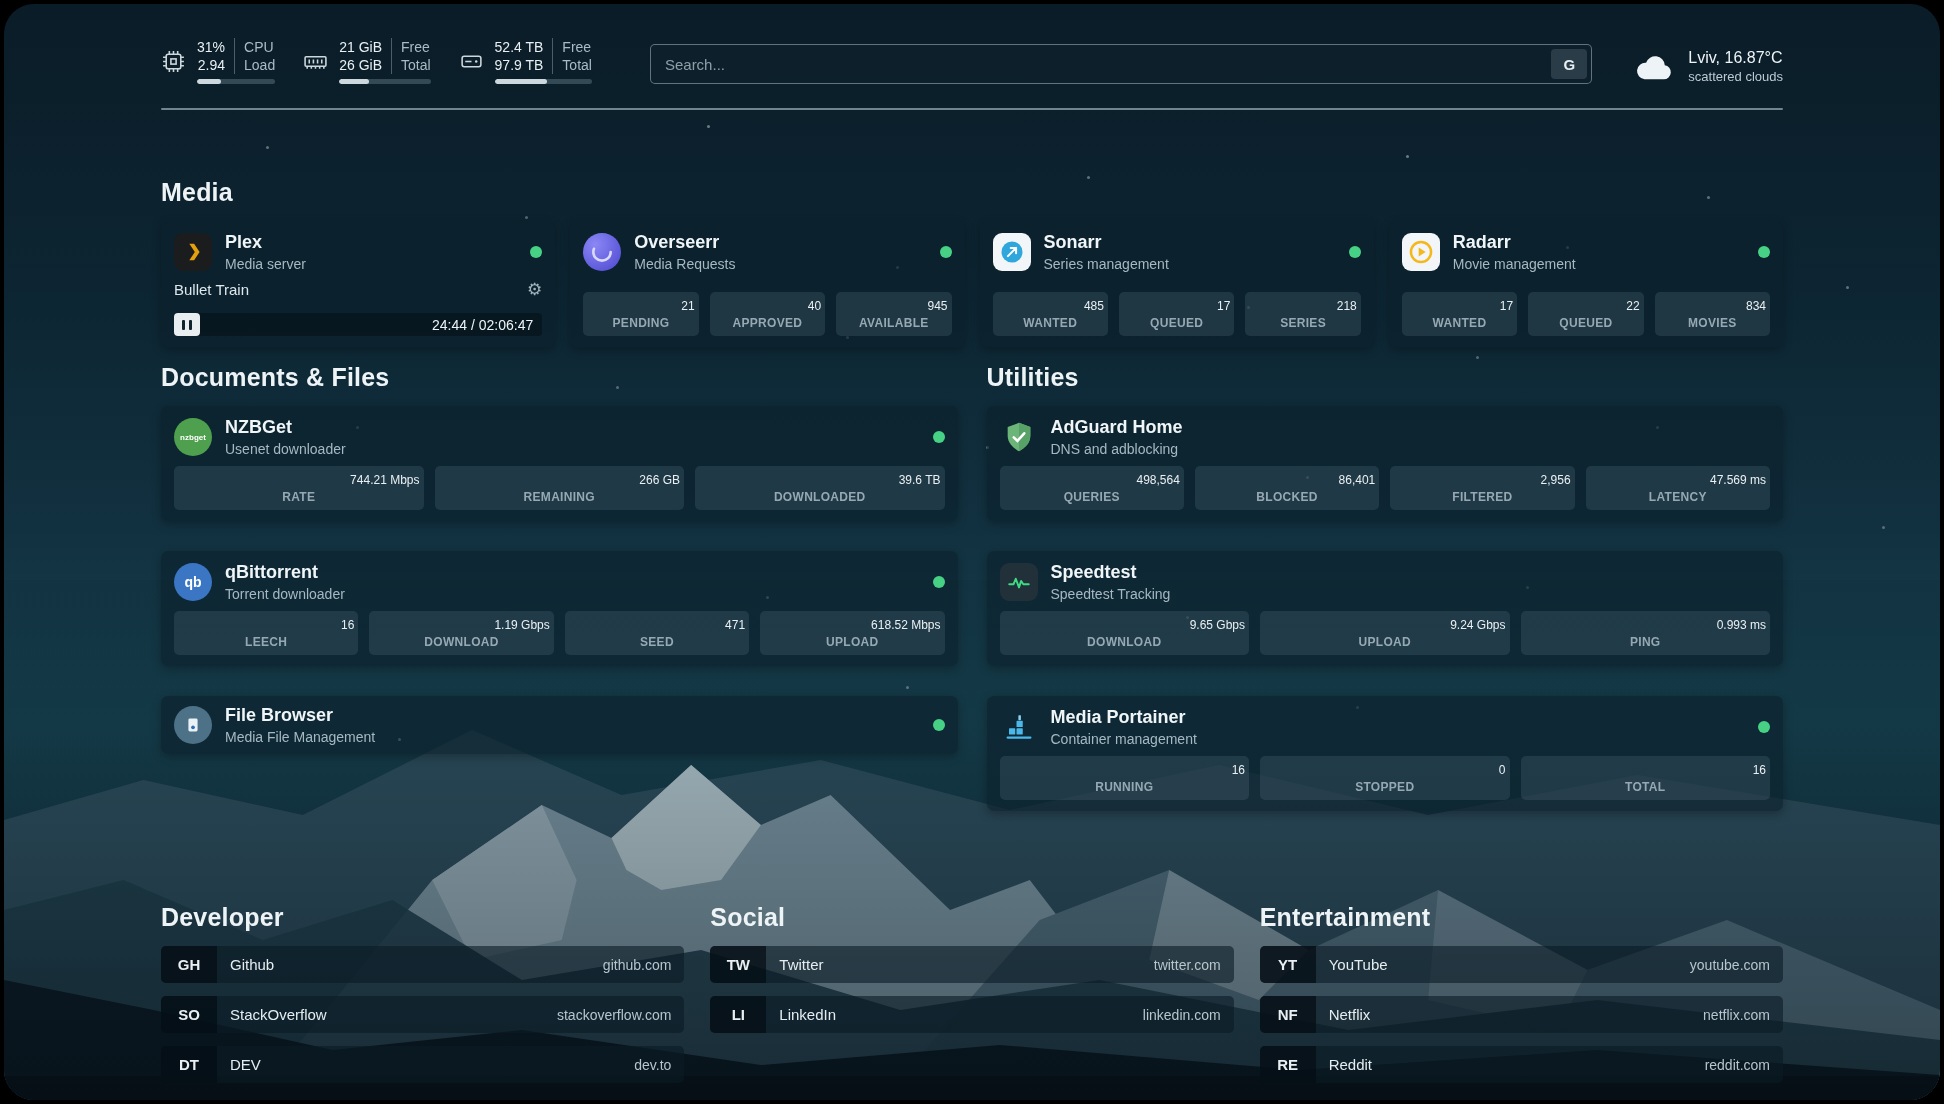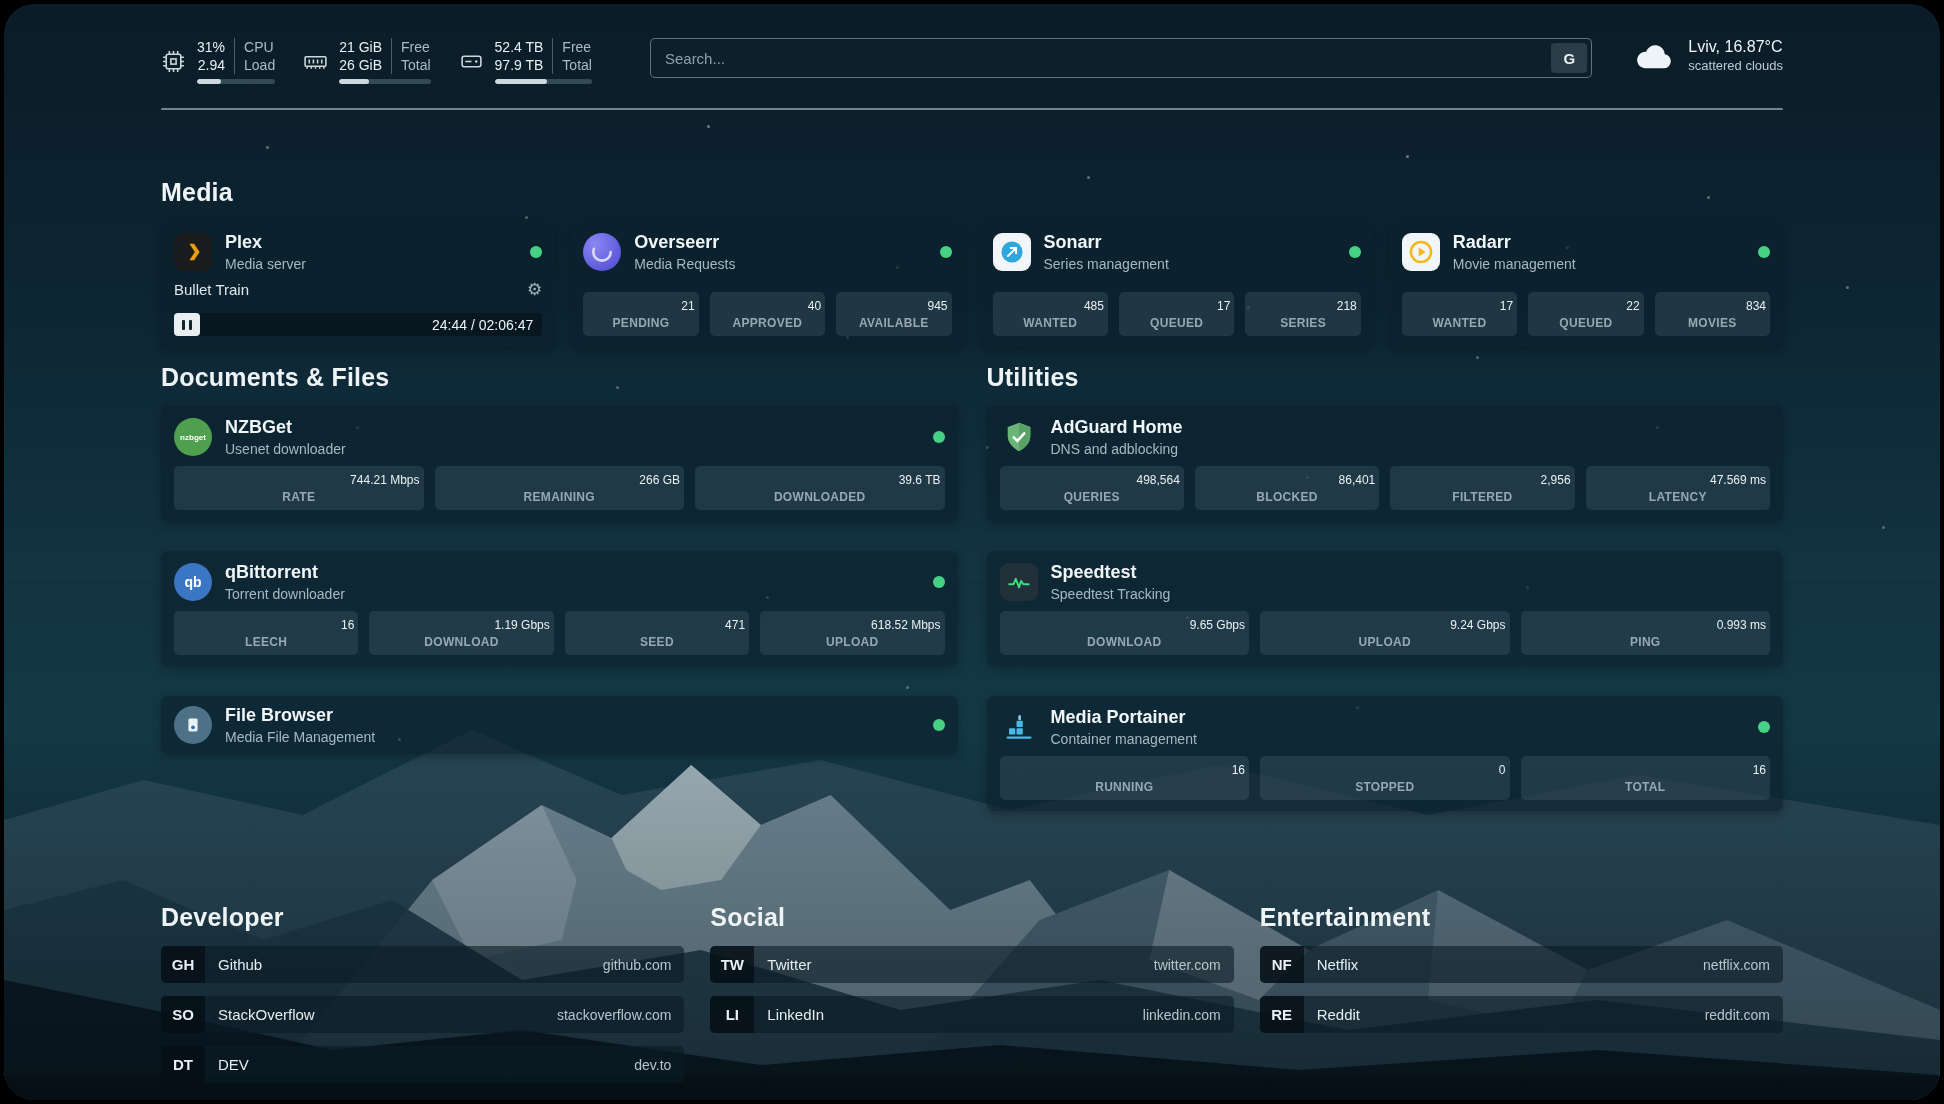--- a/index.html
+++ b/index.html
@@ -25,21 +25,21 @@
       242px 562px 0 0 rgba(255,255,255,.35), 762px 592px 0 0 rgba(255,255,255,.4),
       1182px 612px 0 0 rgba(255,255,255,.3), 1522px 582px 0 0 rgba(255,255,255,.3),
       394px 734px 0 0 rgba(255,255,255,.5), 902px 682px 0 0 rgba(255,255,255,.3),
       1352px 702px 0 0 rgba(255,255,255,.3), 182px 322px 0 0 rgba(255,255,255,.3),
       842px 332px 0 0 rgba(255,255,255,.3), 1472px 352px 0 0 rgba(255,255,255,.3),
       1842px 282px 0 0 rgba(255,255,255,.35), 1878px 522px 0 0 rgba(255,255,255,.3);
   }
   .content { position:relative; z-index:3; width:1622px; margin:0 auto; }
 
   
-  .topbar { display:flex; align-items:flex-start; margin-top:34px; }
+  .topbar { display:flex; align-items:flex-end; margin-top:34px; }
   .monitors { display:flex; align-items:center; gap:28px; }
   .monitor { display:flex; align-items:center; gap:11px; }
   .mon-icon { width:25px; height:25px; flex:0 0 auto; opacity:.92; }
   .mon-body { display:flex; flex-direction:column; gap:5px; }
   .mon-rows { display:flex; align-items:stretch; font-size:14px; line-height:1.3; }
   .mon-col { display:flex; flex-direction:column; }
   .vals { color:#e9eff3; align-items:flex-end; }
   .labs { color:#a9bcc6; margin-left:9px; padding-left:9px; border-left:1px solid rgba(174,191,200,.4); }
   .mon-bar { height:5px; border-radius:3px; background:rgba(140,165,178,.32); overflow:hidden; }
   .mon-fill { height:100%; border-radius:3px; background:#ccd8de; }
@@ -113,21 +113,21 @@
   }
   .pb { display:inline-block; width:3px; height:10px; background:#10242e; border-radius:1px; margin:0 2px; }
   .ptime { position:absolute; right:9px; top:50%; transform:translateY(-50%); font-size:14px; color:#eef4f7; }
 
   
   .bm-row {
     display:flex; align-items:center; height:37px; background:rgba(10,27,37,.6);
     border-radius:5px; margin-bottom:13px; overflow:hidden; cursor:pointer;
   }
   .bm-abbr {
-    width:44px; align-self:stretch; background:rgba(4,13,19,.72);
+    width:56px; align-self:stretch; background:rgba(4,13,19,.72);
     display:flex; align-items:center; justify-content:center;
     font-size:15px; font-weight:bold; color:#e9eff2;
   }
   .bm-name { margin-left:13px; font-size:15px; color:#e5edf0; }
   .bm-url { margin-left:auto; margin-right:13px; font-size:14px; color:#b7c5cd; }
 </style>
 </head>
 <body>
 
 <div class="screen">
@@ -575,20 +575,25 @@
         <div class="bm-row">
           <span class="bm-abbr">LI</span>
           <span class="bm-name">LinkedIn</span>
           <span class="bm-url">linkedin.com</span>
         </div>
       </div>
 
       <div class="bm-group">
         <h2 class="sec-h">Entertainment</h2>
         <div class="bm-row">
+          <span class="bm-abbr">YT</span>
+          <span class="bm-name">YouTube</span>
+          <span class="bm-url">youtube.com</span>
+        </div>
+        <div class="bm-row">
           <span class="bm-abbr">NF</span>
           <span class="bm-name">Netflix</span>
           <span class="bm-url">netflix.com</span>
         </div>
         <div class="bm-row">
           <span class="bm-abbr">RE</span>
           <span class="bm-name">Reddit</span>
           <span class="bm-url">reddit.com</span>
         </div>
       </div>

